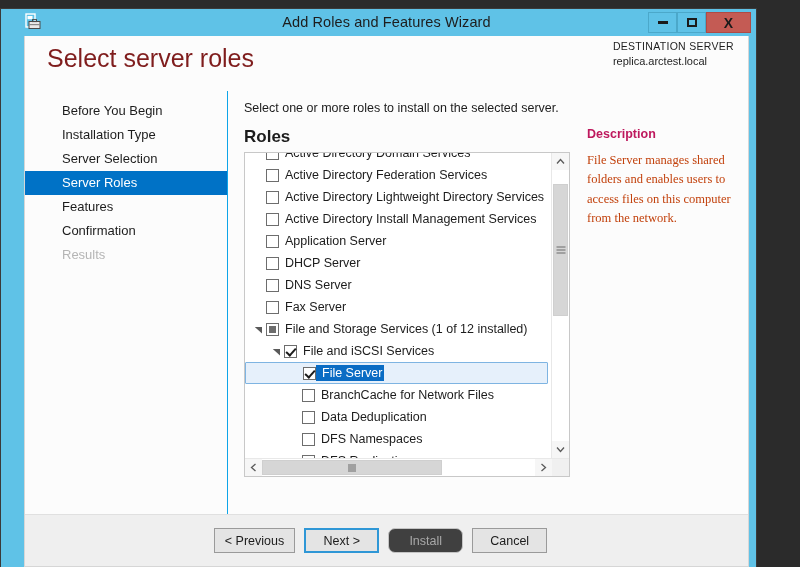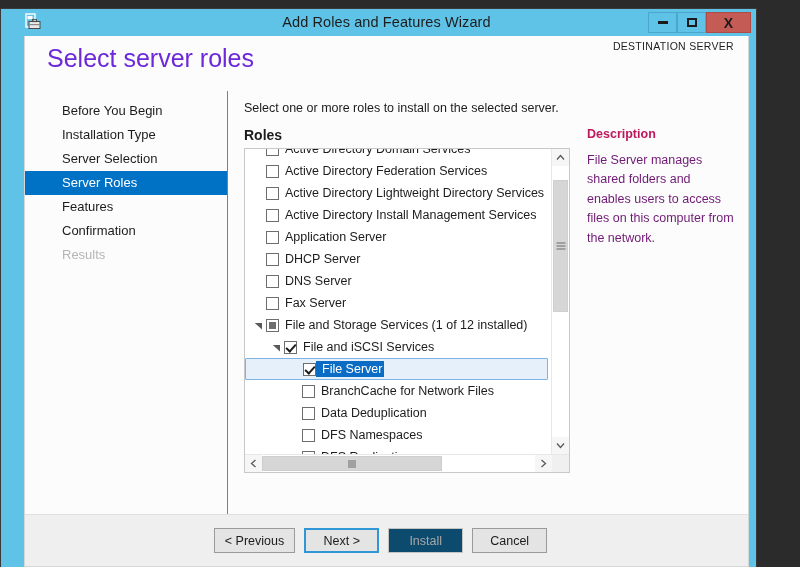--- a/index.html
+++ b/index.html
@@ -96,21 +96,21 @@
   .page-header {
     height: 55px;
     flex: 0 0 55px;
     position: relative;
     background: #fcfcfc;
   }
   .page-title {
     position: absolute;
     left: 22px; top: 8px;
     font-size: 25px;
-    color: #6d28d9;
+    color: #7f1d1d;
     font-weight: normal;
     white-space: nowrap;
   }
   .dest-block {
     position: absolute;
     right: 14px; top: 3px;
     text-align: left;
     line-height: 1.45;
   }
   .dest-label {
@@ -184,21 +184,21 @@
     flex: 0 0 326px;
     display: flex;
     flex-direction: column;
     min-height: 0;
   }
   .col-desc {
     flex: 1 1 auto;
     min-width: 0;
   }
   .col-label {
-    font-size: 14px;
+    font-size: 17px;
     font-weight: bold;
     color: #1c1c1c;
     margin-bottom: 5px;
   }
 
   
   .listbox {
     flex: 1 1 auto;
     border: 1px solid #c8c8c8;
     background: #ffffff;
@@ -357,22 +357,23 @@
 
   
   .desc-title {
     font-size: 12.5px;
     font-weight: bold;
     color: #be185d;
     margin-bottom: 10px;
   }
   .desc-text {
     font-size: 12.5px;
-    color: #701a75;
+    color: #c2410c;
     line-height: 1.55;
+    font-family: Liberation Serif, serif;
   }
 
   
   .footer {
     flex: 0 0 52px;
     height: 52px;
     background: #efefef;
     border-top: 1px solid #e0e0e0;
     display: flex;
     align-items: center;
@@ -394,22 +395,23 @@
     font-family: "Liberation Sans", sans-serif;
     display: flex; align-items: center; justify-content: center;
   }
   .btn.focused {
     border: 2px solid #2f97d6;
     background: #e4e4e4;
   }
   .btn.disabled {
     color: #a8a8a8;
     border-color: #c4c4c4;
-    background: #0c4a6e;
+    background: #404040;
     cursor: default;
+    border-radius: 7px;
   }
 </style>
 </head>
 <body>
 
 <div class="window">
 
   <div class="titlebar">
     <span class="win-icon">
       <svg width="18" height="18" viewBox="0 0 18 18">
@@ -433,20 +435,21 @@
       </div>
     </div>
   </div>
 
   <div class="client">
 
     <div class="page-header">
       <div class="page-title">Select server roles</div>
       <div class="dest-block">
         <span class="dest-label">DESTINATION SERVER</span>
+        <span class="dest-server">replica.arctest.local</span>
       </div>
     </div>
 
     <div class="body-area">
 
       <div class="nav">
         <div class="nav-item">Before You Begin</div>
         <div class="nav-item">Installation Type</div>
         <div class="nav-item">Server Selection</div>
         <div class="nav-item active">Server Roles</div>

